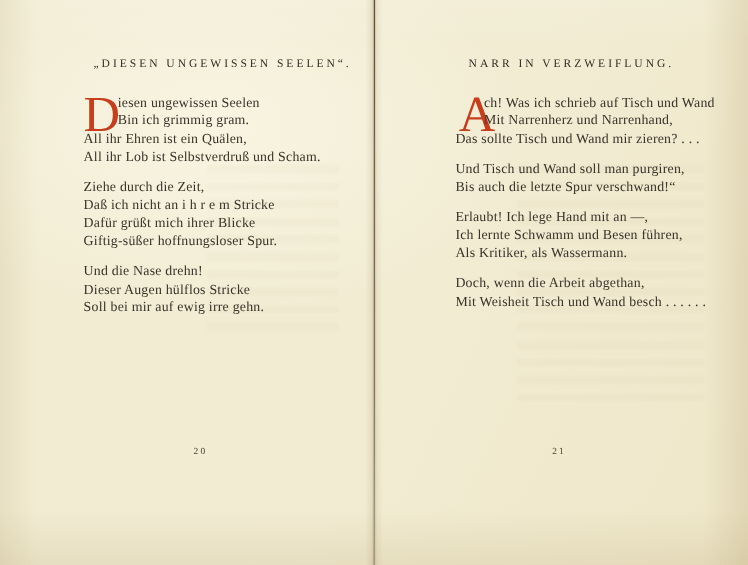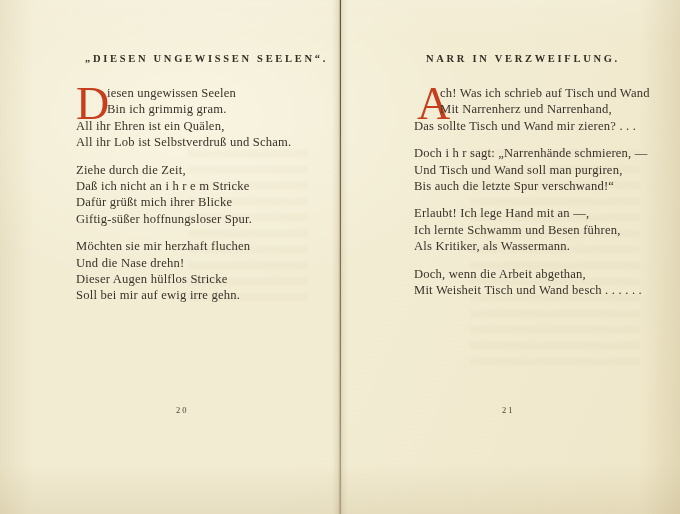--- a/index.html
+++ b/index.html
@@ -43,21 +43,21 @@
       rgba(120,96,52,0.22) 46%, rgba(73,57,30,0.65) 50%,
       rgba(120,96,52,0.20) 54%, rgba(120,96,52,0.08) 68%,
       rgba(120,96,52,0) 100%);
   }
   .gutter::after{
     content:"";position:absolute;left:8px;top:0;width:1px;height:100%;
     background:linear-gradient(to bottom, rgba(60,45,20,0.75), rgba(60,45,20,0.45) 70%, rgba(60,45,20,0.15));
   }
   .title{
     position:absolute;top:53px;
-    font-size:10.5px;font-weight:bold;letter-spacing:2.7px;
+    font-size:10.5px;font-weight:normal;letter-spacing:2.7px;
     color:#332d24;white-space:nowrap;text-align:right;
   }
   .title-left{left:85px;}
   .title-right{left:426px;}
   .poem{
     position:absolute;top:85px;
     font-size:12.6px;line-height:16.4px;letter-spacing:0.2px;
     white-space:nowrap;
   }
   .poem-left{left:76px;}
@@ -104,21 +104,20 @@
       </div>
 
       <div class="stanza">
         <div class="line">Ziehe durch die Zeit,</div>
         <div class="line">Daß ich nicht an i h r e m Stricke</div>
         <div class="line">Dafür grüßt mich ihrer Blicke</div>
         <div class="line">Giftig-süßer hoffnungsloser Spur.</div>
       </div>
 
       <div class="stanza">
-        <div class="line">Möchten sie mir herzhaft fluchen</div>
         <div class="line">Und die Nase drehn!</div>
         <div class="line">Dieser Augen hülflos Stricke</div>
         <div class="line">Soll bei mir auf ewig irre gehn.</div>
       </div>
     </div>
 
     <div class="pagenum pagenum-left">20</div>
   </div>
 
   <div>
@@ -130,21 +129,20 @@
           <span class="dropcap dc-a">A</span>
           <div class="dc-lines">
             <div class="line">ch! Was ich schrieb auf Tisch und Wand</div>
             <div class="line">Mit Narrenherz und Narrenhand,</div>
           </div>
         </div>
         <div class="line">Das sollte Tisch und Wand mir zieren? . . .</div>
       </div>
 
       <div class="stanza">
-        <div class="line">Doch i h r sagt: „Narrenhände schmieren, —</div>
         <div class="line">Und Tisch und Wand soll man purgiren,</div>
         <div class="line">Bis auch die letzte Spur verschwand!“</div>
       </div>
 
       <div class="stanza">
         <div class="line">Erlaubt! Ich lege Hand mit an —,</div>
         <div class="line">Ich lernte Schwamm und Besen führen,</div>
         <div class="line">Als Kritiker, als Wassermann.</div>
       </div>
 

